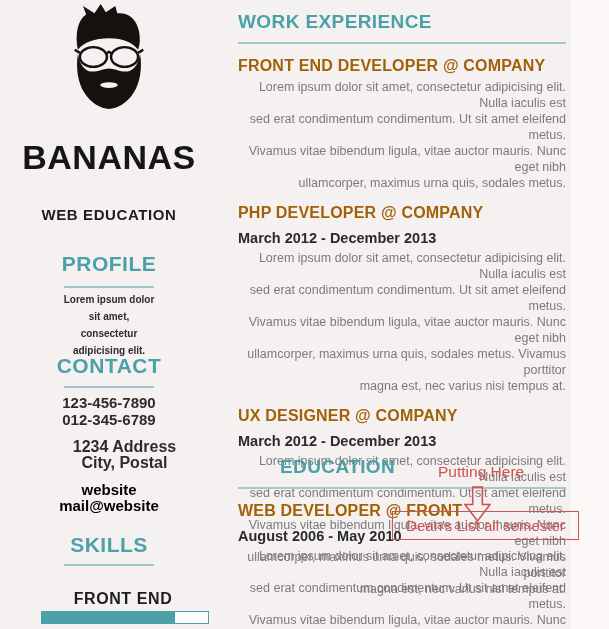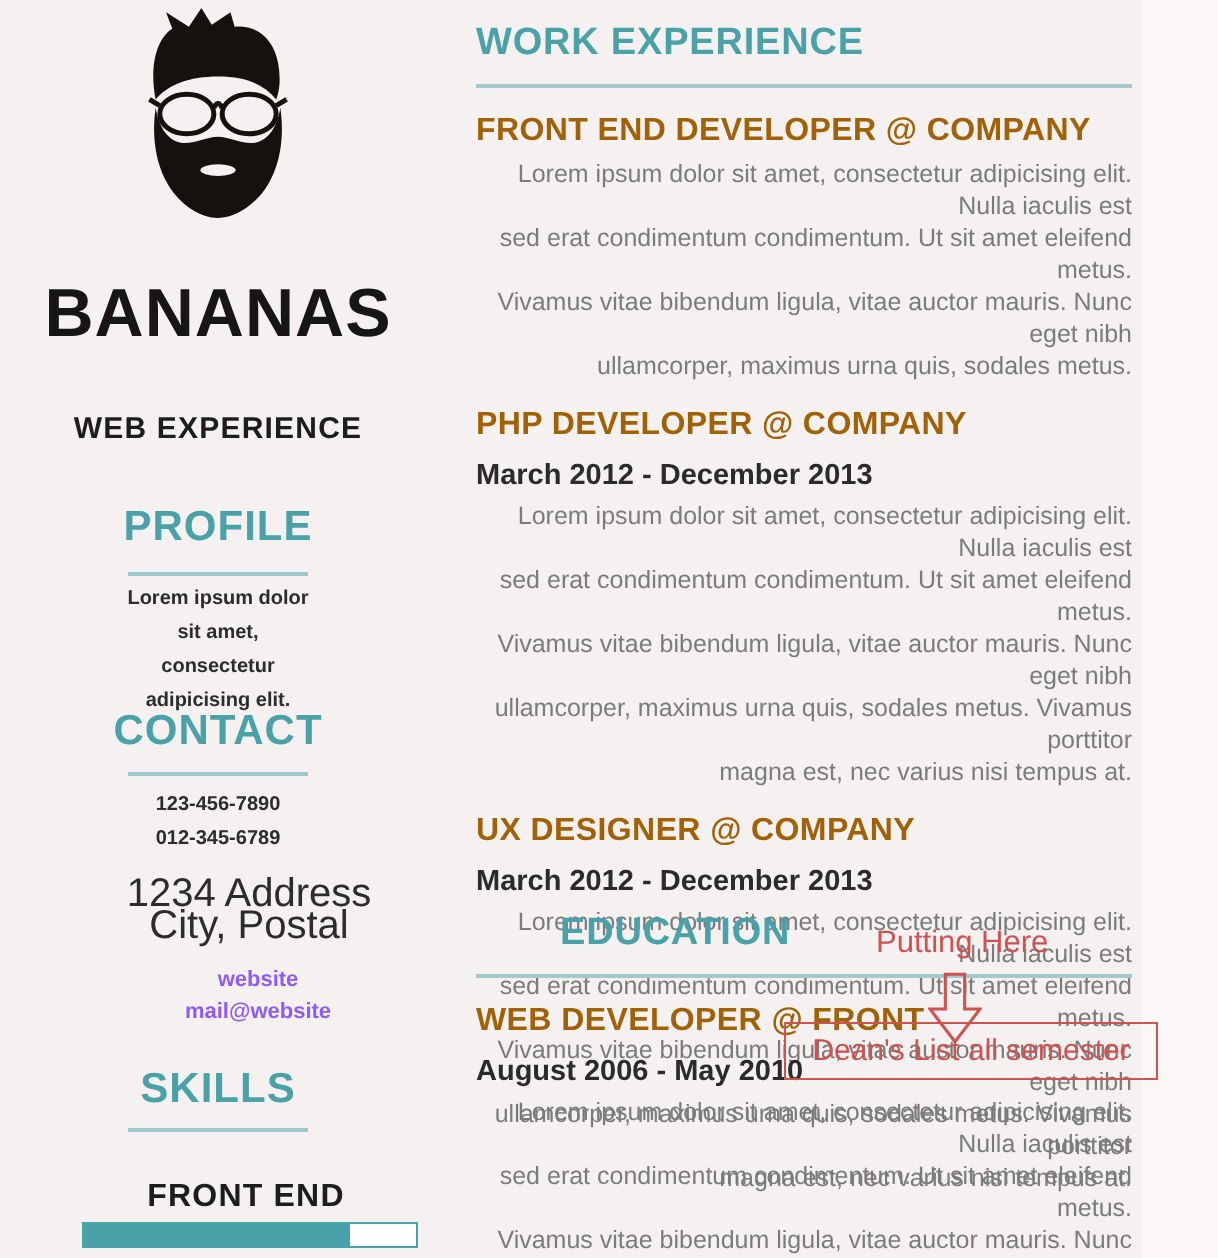--- a/index.html
+++ b/index.html
@@ -16,23 +16,23 @@
   .avatar-wrap { position:absolute; top:4px; left:50%; transform:translateX(-50%); width:92px; height:106px; }
   .name { position:absolute; top:106px; width:100%; font-size:34px; line-height:34px; font-weight:700; color:#161616; letter-spacing:0.5px; }
   .job-title { position:absolute; top:206px; width:100%; font-size:15px; font-weight:700; color:#1d1d1d; letter-spacing:0.6px; }
   .side-h { font-size:21px; font-weight:700; color:#4aa2a8; letter-spacing:0.5px; }
   .side-rule { width:90px; height:2px; background:#9fc8cc; margin:0 auto; }
   .profile-h { position:absolute; top:252px; width:100%; }
   .profile-rule { position:absolute; top:286px; left:50%; transform:translateX(-50%); }
   .profile-text { position:absolute; top:291px; width:100%; font-size:10px; font-weight:700; color:#2c2c2c; line-height:17px; white-space:pre-line; }
   .contact-h { position:absolute; top:354px; width:100%; }
   .contact-rule { position:absolute; top:386px; left:50%; transform:translateX(-50%); }
-  .phones { position:absolute; top:394px; width:100%; font-size:10px; font-weight:700; color:#2c2c2c; line-height:17px; white-space:pre-line; }
-  .address { position:absolute; top:439px; width:100%; font-size:20px; font-weight:400; color:#2c2c2c; line-height:16px; white-space:pre-line;padding-left:31px; }
-  .weblines { position:absolute; top:482px; width:100%; font-size:11px; font-weight:700; color:#8b5cf6; line-height:16px; white-space:pre-line;margin-left:20px; }
+  .phones { position:absolute; top:394px; width:100%; font-size:15px; font-weight:700; color:#2c2c2c; line-height:17px; white-space:pre-line; }
+  .address { position:absolute; top:439px; width:100%; font-size:16px; font-weight:700; color:#2c2c2c; line-height:16px; white-space:pre-line;padding-left:31px; }
+  .weblines { position:absolute; top:482px; width:100%; font-size:15px; font-weight:700; color:#000000; line-height:16px; white-space:pre-line; }
   .skills-h { position:absolute; top:533px; width:100%; }
   .skills-rule { position:absolute; top:564px; left:50%; transform:translateX(-50%); }
   .skill-label { position:absolute; top:590px; width:100%; font-size:16px; font-weight:700; color:#1d1d1d; letter-spacing:0.6px; transform:translateX(14px); }
   .skill-bar { position:absolute; top:611px; left:41px; width:168px; height:13px; border:1px solid #4aa2a8; background:#ffffff; }
   .skill-fill { height:100%; background:#4aa2a8; }
 
   
   .main { position:absolute; left:238px; top:0; width:328px; }
   .sect-h { font-size:19px; font-weight:700; color:#4aa2a8; letter-spacing:0.4px; line-height:23px; }
   .sect-rule { height:2px; background:#a3c9cd; margin-top:9px; }
@@ -73,21 +73,21 @@
         </g>
 
         <path fill="#14110f" d="M14 48 C12 62 14 75 20 85 C26 95 36 101 44 101 C52 101 62 95 68 85 C74 75 76 62 74 48 C72 60 66 65 60 65 C54 65 49 62 44 62 C39 62 34 65 28 65 C22 65 16 60 14 48 Z"></path>
 
         <ellipse cx="44" cy="78" rx="8.5" ry="2.8" fill="#f5f1f1"></ellipse>
       </svg>
     </div>
 
     <h1 class="name"><br><span>BANANAS</span></h1>
 
-    <div class="job-title">WEB EXPERIENCE</div>
+    <div class="job-title">WEB EDUCATION</div>
 
     <h2 class="side-h profile-h">PROFILE</h2>
     <div class="side-rule profile-rule"></div>
     <div class="profile-text">Lorem ipsum dolor
 sit amet,
 consectetur
 adipicising elit.</div>
 
     <h2 class="side-h contact-h">CONTACT</h2>
     <div class="side-rule contact-rule"></div>

